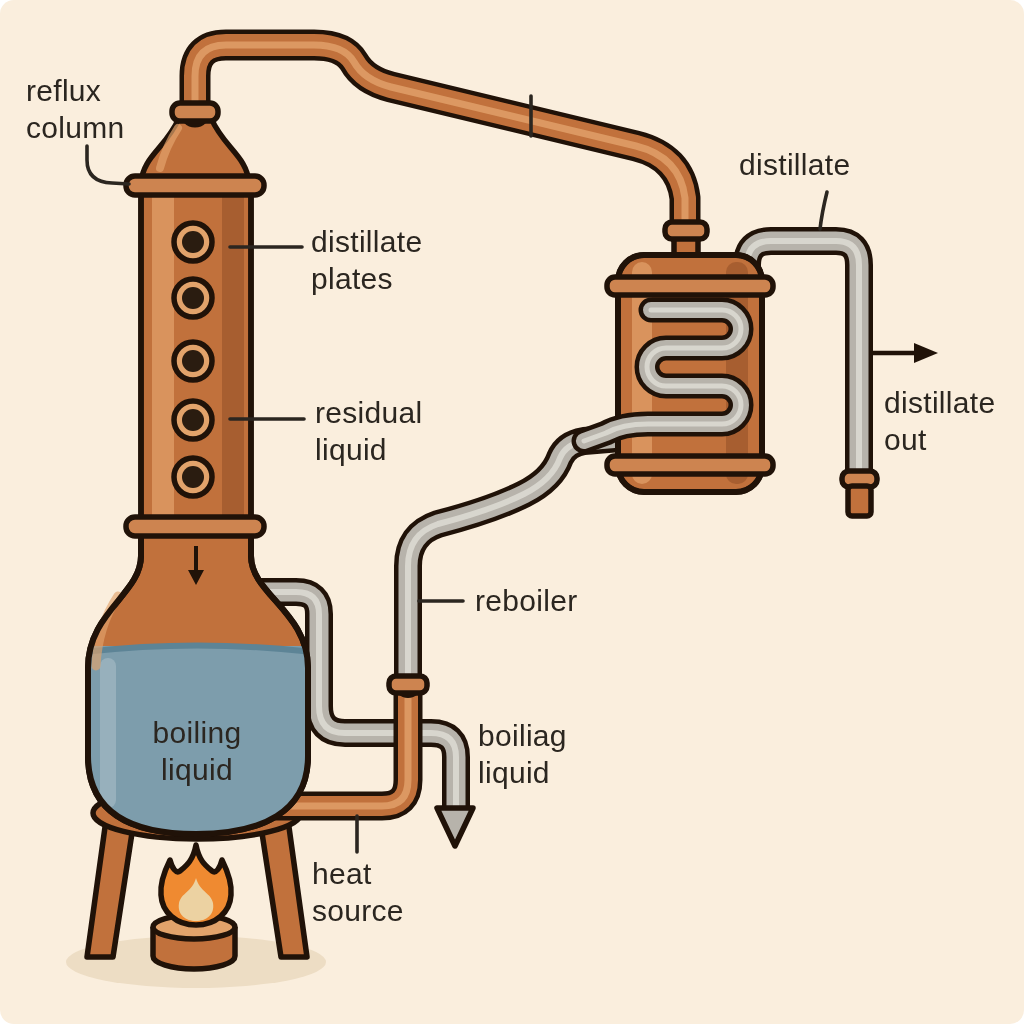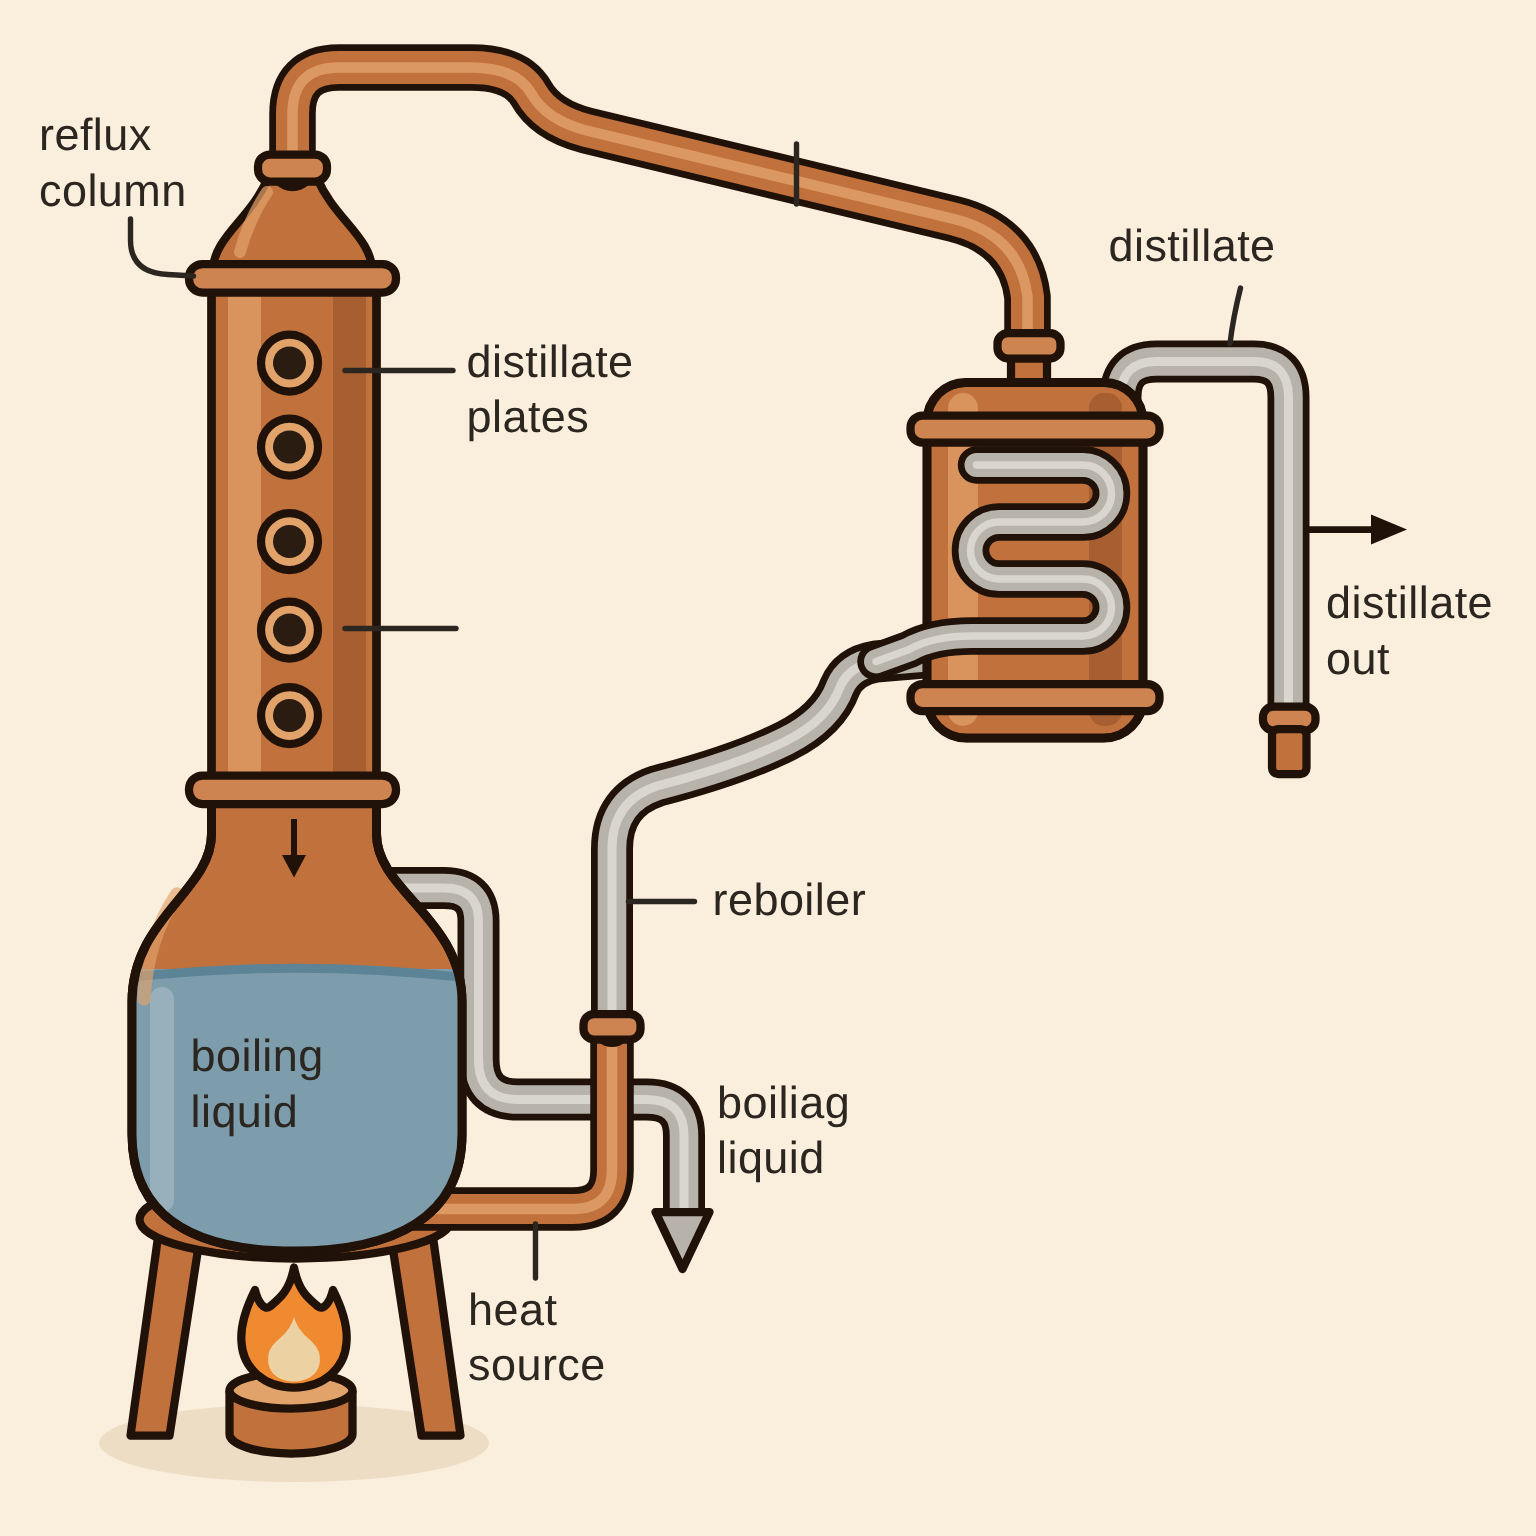--- a/index.html
+++ b/index.html
@@ -5,25 +5,25 @@
   :root{
     --background:#faeedd; --outline:#201208;
     --copper:#c1713c; --copper-light:#e2a36b; --copper-flange:#cd8450; --copper-dark:#8e4c23;
     --pipe-gray:#b7b3ab; --pipe-gray-light:#dcd9d2;
     --liquid:#7d9dac; --liquid-dark:#5d8496;
     --flame:#ef8a31; --flame-core:#ecd2a2;
     --text:#2b2620; --shadow:#edddc4; --hole:#2a1c10;
   }
   html,body{margin:0;padding:0;}
   .stage{position:relative;width:1024px;height:1024px;background:var(--background);
-         font-family:"Liberation Sans", sans-serif; overflow:hidden;}
+         font-family:"Liberation Sans", sans-serif; overflow:hidden;border-radius:14px;}
   .stage svg{position:absolute;left:0;top:0;}
   .label{position:absolute;font-size:30px;line-height:37px;color:var(--text);
          letter-spacing:.3px;font-weight:500;}
-  .center{}
+  .center{text-align:center;margin-top:28px;}
   
   .cuO{stroke:var(--outline);stroke-width:31;fill:none;stroke-linecap:round;stroke-linejoin:round}
   .cu {stroke:var(--copper);stroke-width:22;fill:none;stroke-linecap:round;stroke-linejoin:round}
   .cuH{stroke:var(--copper-light);stroke-width:7;fill:none;stroke-linecap:round;opacity:.8}
   .gyO{stroke:var(--outline);stroke-width:28;fill:none;stroke-linecap:round;stroke-linejoin:round}
   .gy {stroke:var(--pipe-gray);stroke-width:19;fill:none;stroke-linecap:round;stroke-linejoin:round}
   .gyH{stroke:var(--pipe-gray-light);stroke-width:6;fill:none;stroke-linecap:round;opacity:.9}
   .coilO{stroke:var(--outline);stroke-width:25;fill:none;stroke-linecap:round;stroke-linejoin:round}
   .coil {stroke:var(--pipe-gray);stroke-width:16;fill:none;stroke-linecap:round;stroke-linejoin:round}
   .coilH{stroke:var(--pipe-gray-light);stroke-width:5;fill:none;stroke-linecap:round;opacity:.9}
@@ -175,18 +175,19 @@
     <path class="lead" d="M 230 247 L 302 247"></path>
     <path class="lead" d="M 230 419 L 304 419"></path>
     <path class="lead" d="M 419 601 L 463 601"></path>
     <path class="lead" d="M 357 816 L 357 852"></path>
   </g>
 </svg>
 
   <div class="label" style="left:26px;top:72px;width:150px">reflux column</div>
   <div class="label" style="left:739px;top:146px;width:220px">distillate</div>
   <div class="label" style="left:311px;top:223px;width:175px">distillate plates</div>
+  <div class="label" style="left:315px;top:394px;width:150px">residual liquid</div>
   <div class="label" style="left:475px;top:582px;width:160px">reboiler</div>
   <div class="label" style="left:884px;top:384px;width:135px">distillate out</div>
   <div class="label center" style="left:127px;top:686px;width:140px">boiling liquid</div>
   <div class="label" style="left:478px;top:717px;width:130px">boiliag liquid</div>
   <div class="label" style="left:312px;top:855px;width:135px">heat source</div>
 </div>
 
 </body></html>

